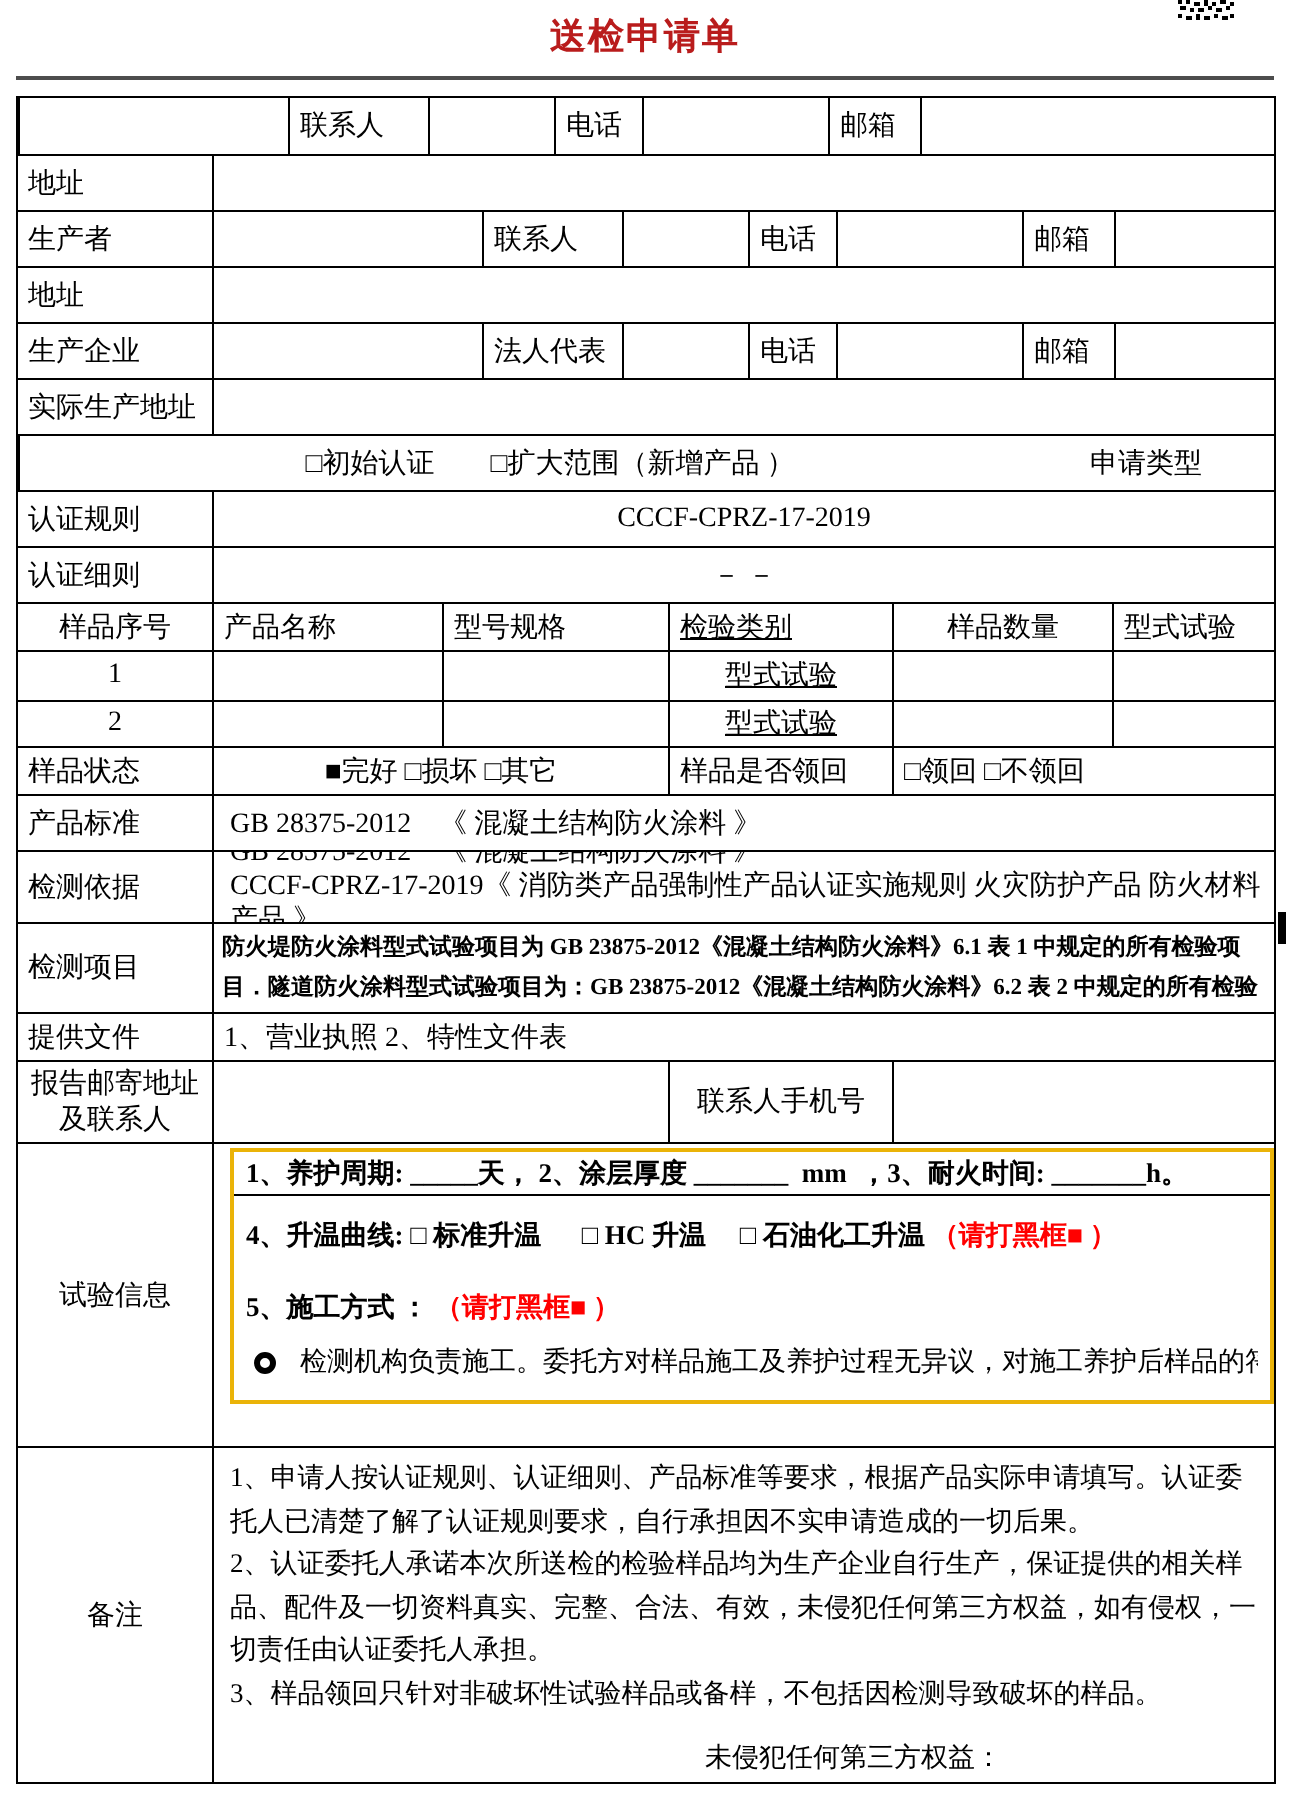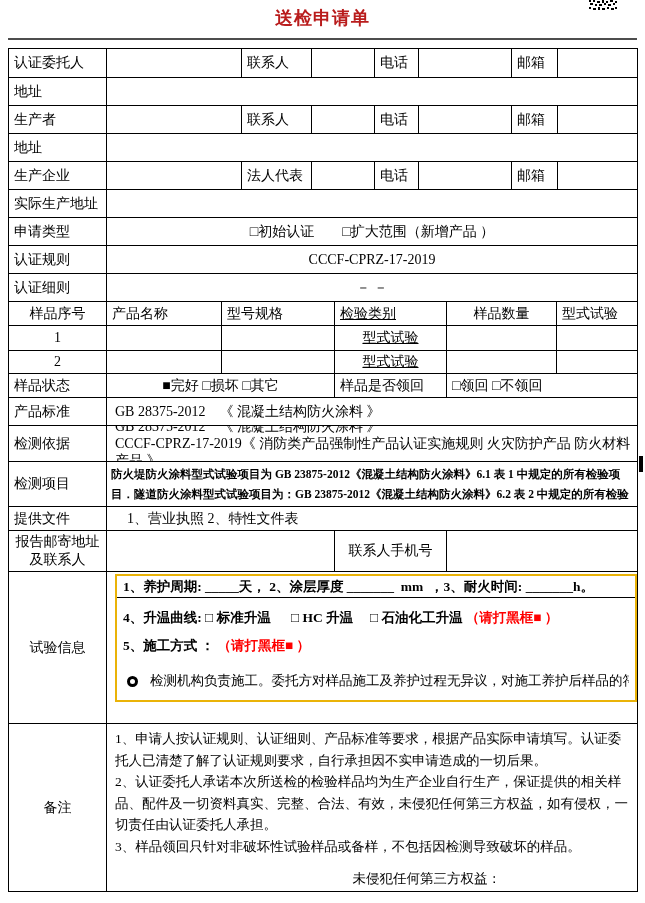--- a/index.html
+++ b/index.html
@@ -21,21 +21,21 @@
   .wd1{flex:0 0 228px;} .wd2{flex:0 0 112px;}
   .ctr{justify-content:center;text-align:center;}
   .preline{white-space:pre-line;}
   .pre{white-space:pre;}
   .small-bold{font-size:11.5px;font-weight:600;line-height:20px;padding:2px 4px;align-items:flex-start;}
   .red{color:#ff0000;font-weight:bold;}
   .inner-box{margin:2px 0 0 8px;width:522px;border:2px solid #eab308;box-sizing:border-box;}
   .ib-row{box-sizing:border-box;padding:0 6px;display:flex;align-items:center;font-size:13.5px;font-weight:bold;overflow:hidden;white-space:pre;}
   .ib-row + .ib-row{border-top:1px solid #000;}
   .ib-c{display:block;padding:0 6px;box-sizing:border-box;}
-  .ib-line{display:flex;align-items:flex-start;height:26px;font-size:13.5px;font-weight:bold;white-space:pre;}
+  .ib-line{display:flex;align-items:flex-end;height:26px;font-size:13.5px;font-weight:bold;white-space:pre;}
   .bullet-line{display:flex;align-items:center;height:28px;margin-top:4px;font-size:13.5px;font-weight:normal;white-space:nowrap;overflow:hidden;}
   .bullet{flex:0 0 auto;width:5px;height:5px;border:3px solid #000;border-radius:50%;display:inline-block;margin:0 12px 0 4px;}
   .notes-cell{align-items:center;padding:4px 8px;font-size:13.5px;line-height:1.6;flex-direction:column;display:flex;}
   .sig-line{width:100%;text-align:right;box-sizing:border-box;}
 </style>
 </head>
 <body>
 
 <div class="page">
 
@@ -63,21 +63,20 @@
     <rect x="22" y="8" width="3" height="2" fill="#000"></rect>
       <rect x="26" y="7" width="2" height="2" fill="#000"></rect>
   </svg>
 
   <div class="title-rule"></div>
   <div class="cursor-bar"></div>
 
   <div class="tbl">
 
     <div class="row firstrow" style="height:28px">
-      <div class="c first w-lab">认证委托人</div>
       <div class="c wa1"></div>
       <div class="c wa2">联系人</div>
       <div class="c wa3"></div>
       <div class="c wa4">电话</div>
       <div class="c wa5"></div>
       <div class="c wa6">邮箱</div>
       <div class="c flex1"></div>
     </div>
 
     <div class="row" style="height:28px">
@@ -111,22 +110,22 @@
       <div class="c wa6">邮箱</div>
       <div class="c flex1"></div>
     </div>
 
     <div class="row" style="height:28px">
       <div class="c first w-lab">实际生产地址</div>
       <div class="c flex1"></div>
     </div>
 
     <div class="row" style="height:28px">
+      <div class="c flex1 ctr">□初始认证　　□扩大范围（新增产品 ）</div>
       <div class="c first w-lab">申请类型</div>
-      <div class="c flex1 ctr">□初始认证　　□扩大范围（新增产品 ）</div>
     </div>
 
     <div class="row" style="height:28px">
       <div class="c first w-lab">认证规则</div>
       <div class="c flex1 ctr">CCCF-CPRZ-17-2019</div>
     </div>
 
     <div class="row" style="height:28px">
       <div class="c first w-lab">认证细则</div>
       <div class="c flex1 ctr">－ －</div>
@@ -177,21 +176,21 @@
 CCCF-CPRZ-17-2019《 消防类产品强制性产品认证实施规则 火灾防护产品 防火材料产品 》</div>
     </div>
 
     <div class="row" style="height:45px">
       <div class="c first w-lab">检测项目</div>
       <div class="c flex1 small-bold">防火堤防火涂料型式试验项目为 GB 23875-2012《混凝土结构防火涂料》6.1 表 1 中规定的所有检验项目．隧道防火涂料型式试验项目为：GB 23875-2012《混凝土结构防火涂料》6.2 表 2 中规定的所有检验项目．</div>
     </div>
 
     <div class="row" style="height:24px">
       <div class="c first w-lab">提供文件</div>
-      <div class="c flex1" style="padding-left:20px">1、营业执照 2、特性文件表</div>
+      <div class="c flex1" style="padding-left:5px">1、营业执照 2、特性文件表</div>
     </div>
 
     <div class="row" style="height:41px">
       <div class="c first w-lab ctr preline">报告邮寄地址
 及联系人</div>
       <div class="c wd1"></div>
       <div class="c wd2 ctr">联系人手机号</div>
       <div class="c flex1"></div>
     </div>
 

